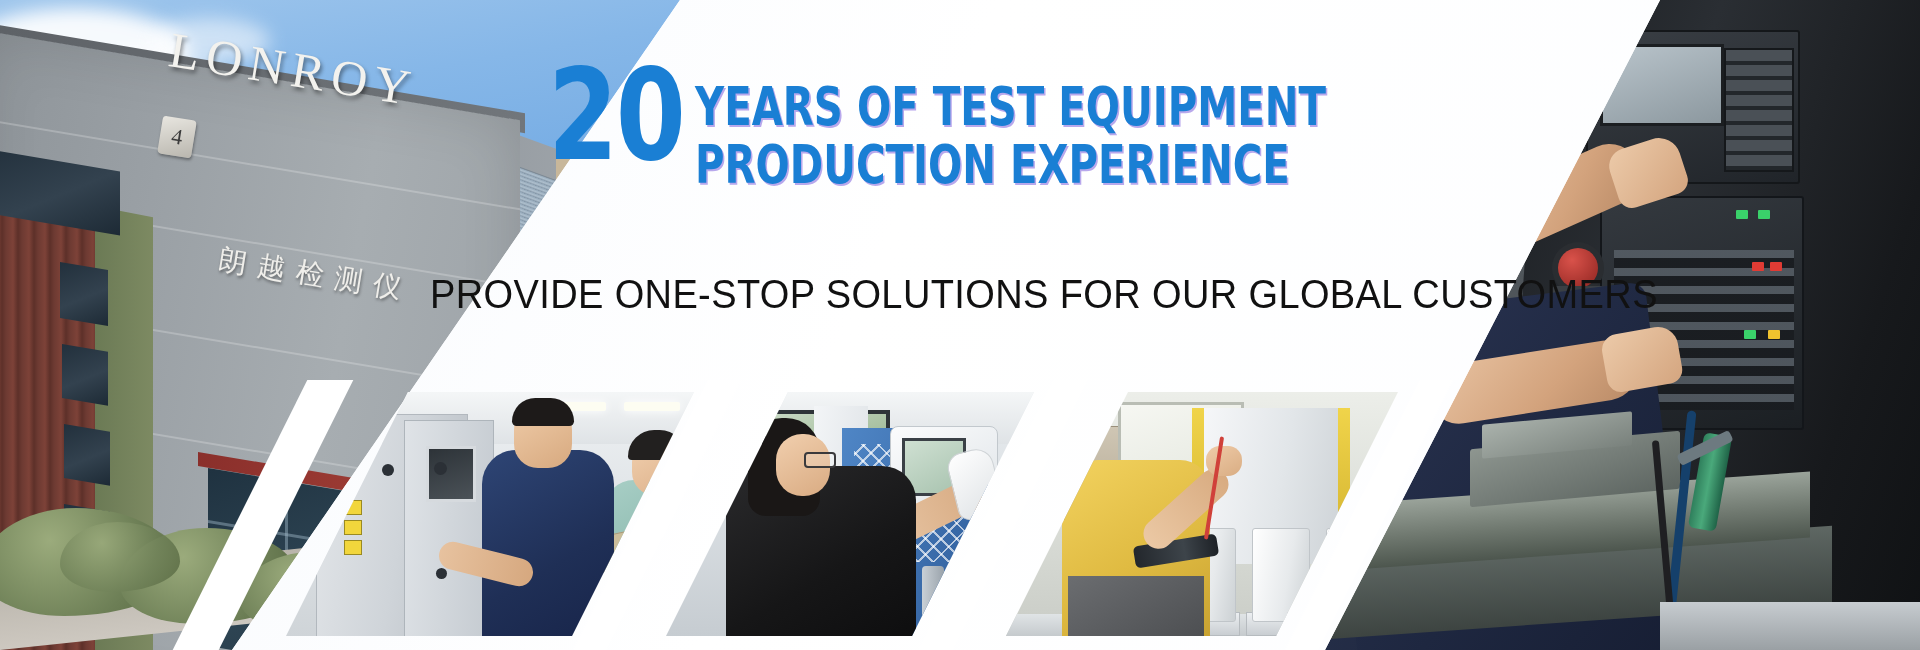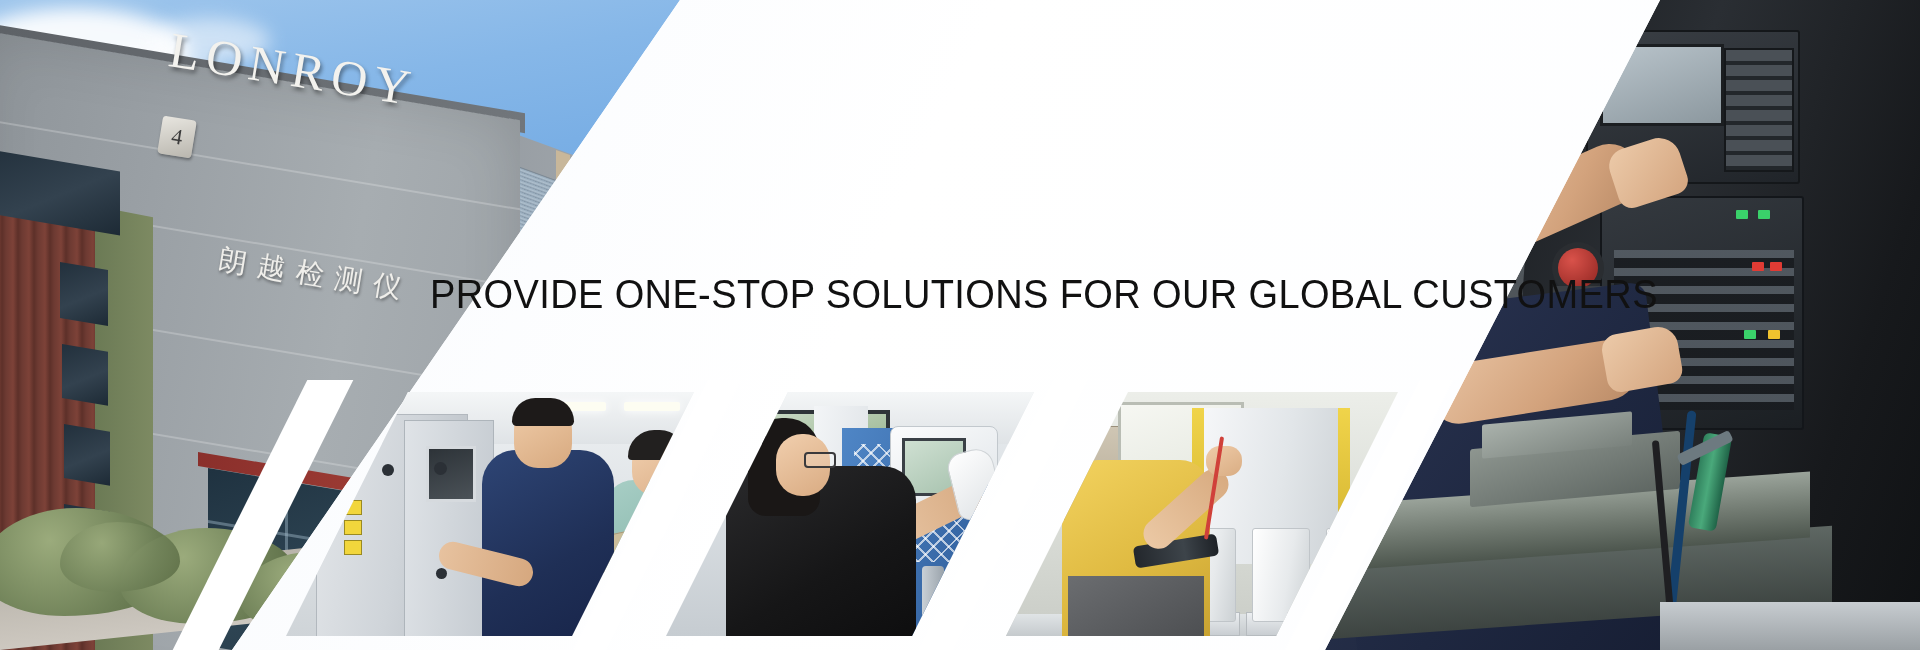--- a/index.html
+++ b/index.html
@@ -635,20 +635,29 @@
     <div class="hose"></div>
     <div class="hose2"></div>
     <div class="air-gun"></div>
     <div class="gun-nozzle"></div>
     <div class="base-white"></div>
   </div>
 
   <div class="white-panel"></div>
   <div class="white-panel-tint"></div>
 
+  <div class="text-block">
+    <div class="headline-row">
+      <div class="big-number">20</div>
+      <div class="headline-lines">
+        <div class="hl">YEARS OF TEST EQUIPMENT</div>
+        <div class="hl">PRODUCTION EXPERIENCE</div>
+      </div>
+    </div>
+  </div>
 
   <div class="subtitle">PROVIDE ONE-STOP SOLUTIONS FOR OUR GLOBAL CUSTOMERS</div>
 
   <div class="thumbs">
 
     <div class="thumb t1">
       <div class="lab-bg"></div>
       <div class="ceil"></div>
       <div class="ceil-light" style="left:250px;width:70px;"></div>
       <div class="ceil-light" style="left:338px;width:56px;"></div>

